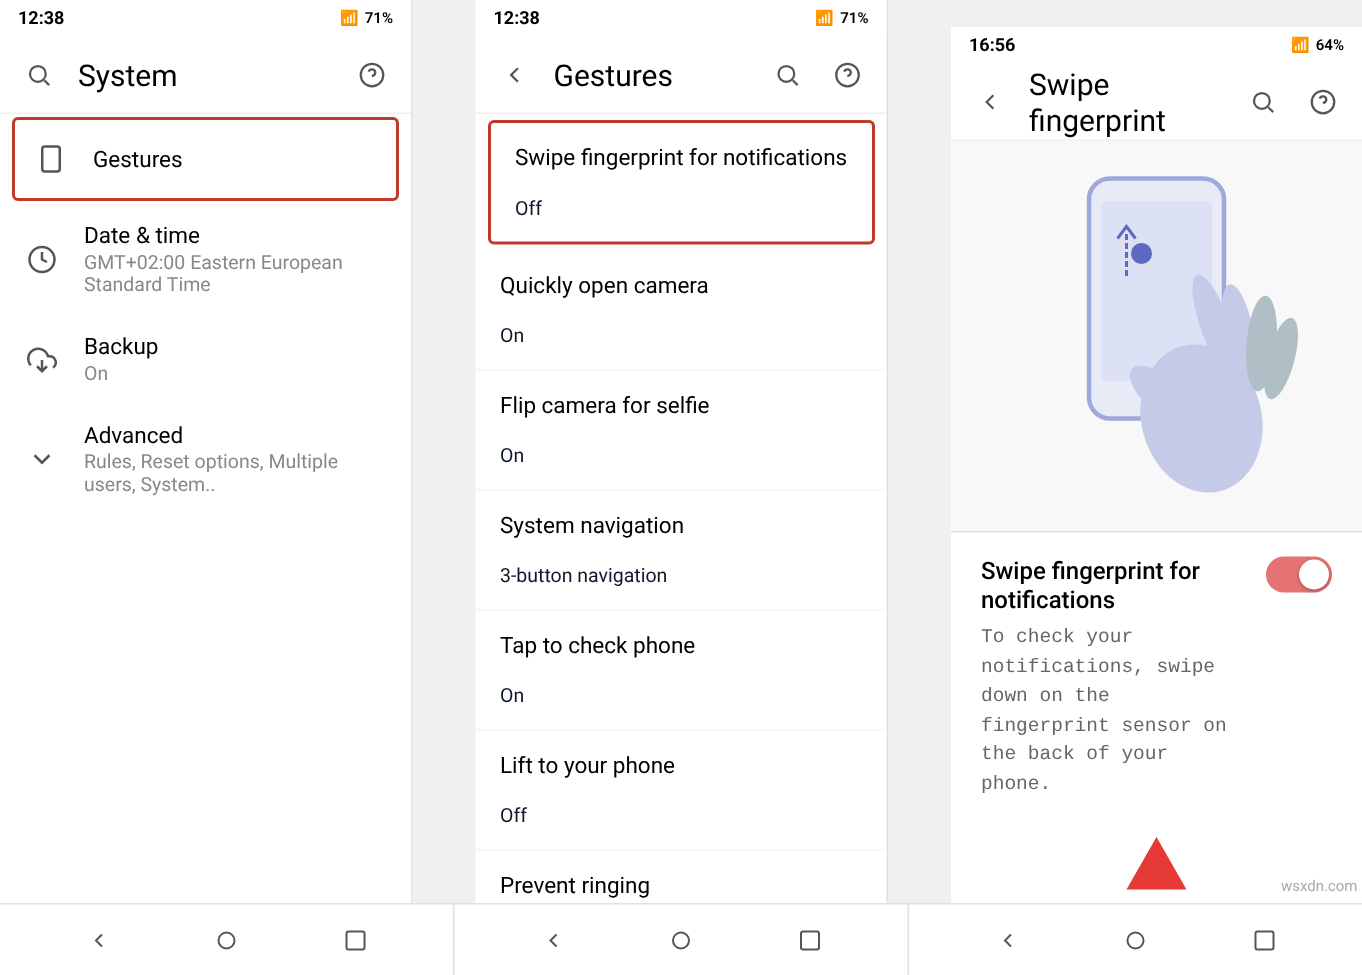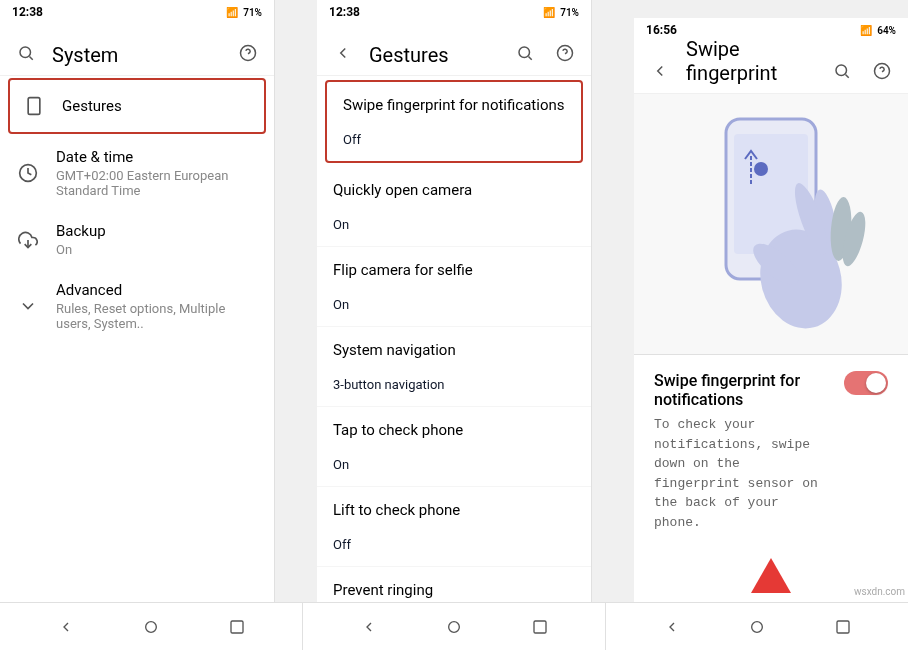--- a/index.html
+++ b/index.html
@@ -51,21 +51,21 @@
     .status-icons {
       display: flex;
       align-items: center;
       gap: 4px;
       font-size: 10px;
     }
 
     
     .top-bar {
       display: flex;
-      align-items: flex-end;
+      align-items: center;
       padding: 8px 12px;
       gap: 12px;
       min-height: 52px;
       border-bottom: 1px solid #f0f0f0;
     }
 
     .top-bar-title {
       flex: 1;
       font-size: 20px;
       font-weight: 400;
@@ -420,21 +420,21 @@
         <div class="g-title">System navigation</div>
         <div class="g-subtitle">3-button navigation</div>
       </div>
 
       <div class="gesture-item">
         <div class="g-title">Tap to check phone</div>
         <div class="g-subtitle">On</div>
       </div>
 
       <div class="gesture-item">
-        <div class="g-title">Lift to check phone</div>
+        <div class="g-title">Lift to your phone</div>
         <div class="g-subtitle">Off</div>
       </div>
 
       <div class="gesture-item">
         <div class="g-title">Prevent ringing</div>
         <div class="g-subtitle">Off</div>
       </div>
 
       <div class="gesture-item">
         <div class="g-title">Flip to Shhh</div>

